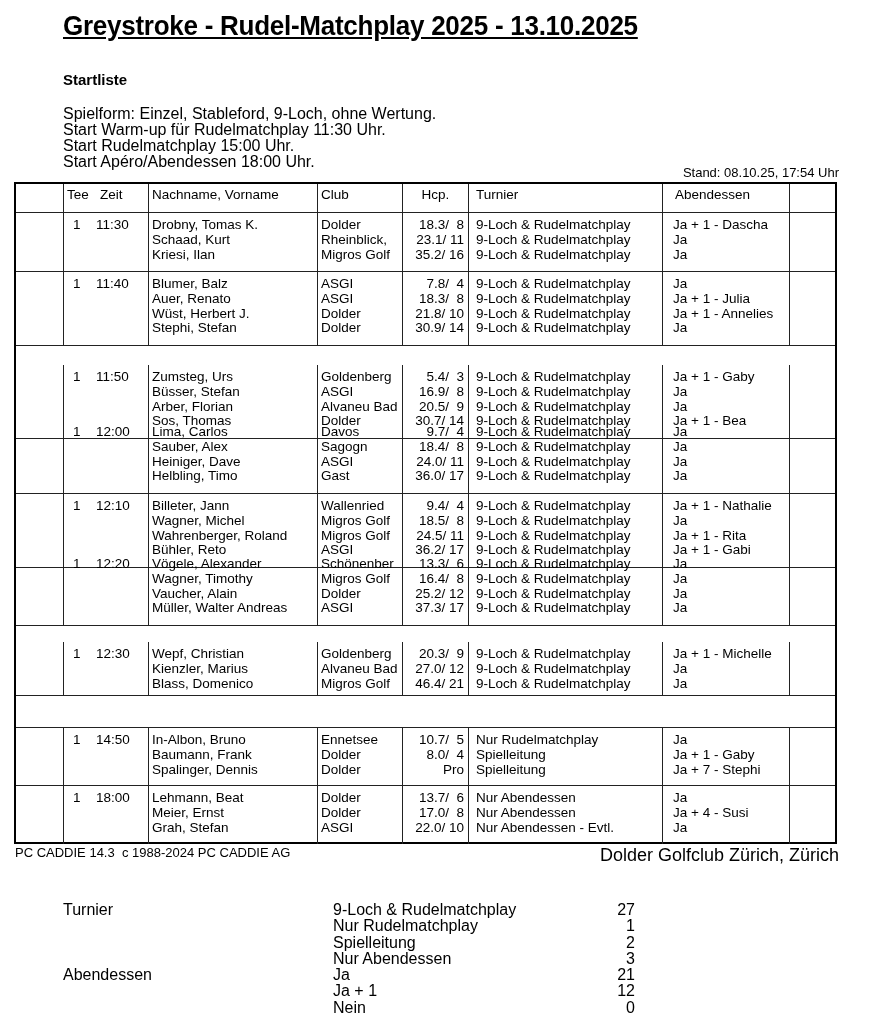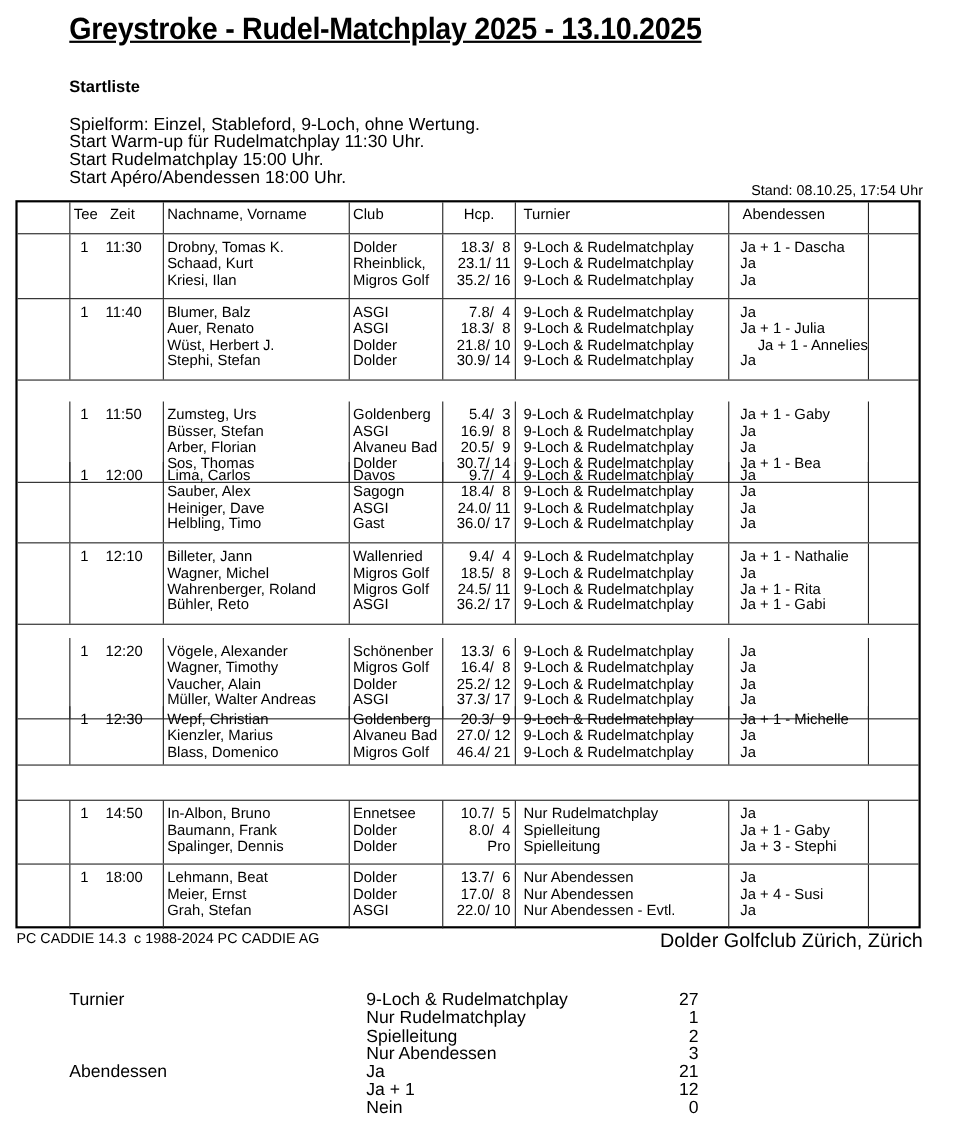--- a/index.html
+++ b/index.html
@@ -140,21 +140,21 @@
       </div>
       <div class="cell c5">
         <span class="line" style="white-space: pre;">9-Loch &amp; Rudelmatchplay</span>
         <span class="line" style="white-space: pre;">9-Loch &amp; Rudelmatchplay</span>
         <span class="line" style="white-space: pre;">9-Loch &amp; Rudelmatchplay</span>
         <span class="line" style="white-space: pre;">9-Loch &amp; Rudelmatchplay</span>
       </div>
       <div class="cell c6">
         <span class="line" style="white-space: pre;">Ja</span>
         <span class="line" style="white-space: pre;">Ja + 1 - Julia</span>
-        <span class="line" style="white-space: pre; text-align: right;">Ja + 1 - Annelies</span>
+        <span class="line" style="white-space: pre;">Ja + 1 - Annelies</span>
         <span class="line" style="white-space: pre;">Ja</span>
       </div>
       <div class="cell c7"></div>
     </div>
     <div class="row" style="top: 162px; height: 74px; margin-top: 19px;">
       <div class="cell c0 first"></div>
       <div class="cell c1"><span class="tee-num">1</span><span>11:50</span></div>
       <div class="cell c2">
         <span class="line" style="white-space: pre;">Zumsteg, Urs</span>
         <span class="line" style="white-space: pre;">Büsser, Stefan</span>
@@ -250,21 +250,21 @@
         <span class="line" style="white-space: pre;">9-Loch &amp; Rudelmatchplay</span>
       </div>
       <div class="cell c6">
         <span class="line" style="white-space: pre;">Ja + 1 - Nathalie</span>
         <span class="line" style="white-space: pre;">Ja</span>
         <span class="line" style="white-space: pre;">Ja + 1 - Rita</span>
         <span class="line" style="white-space: pre;">Ja + 1 - Gabi</span>
       </div>
       <div class="cell c7"></div>
     </div>
-    <div class="row" style="top: 396px; height: 74px;">
+    <div class="row" style="top: 368px; height: 74px;">
       <div class="cell c0 first"></div>
       <div class="cell c1"><span class="tee-num">1</span><span>12:20</span></div>
       <div class="cell c2">
         <span class="line" style="white-space: pre;">Vögele, Alexander</span>
         <span class="line" style="white-space: pre;">Wagner, Timothy</span>
         <span class="line" style="white-space: pre;">Vaucher, Alain</span>
         <span class="line" style="white-space: pre;">Müller, Walter Andreas</span>
       </div>
       <div class="cell c3">
         <span class="line" style="white-space: pre;">Schönenber</span>
@@ -342,21 +342,21 @@
         <span class="line" style="white-space: pre;">Pro</span>
       </div>
       <div class="cell c5">
         <span class="line" style="white-space: pre;">Nur Rudelmatchplay</span>
         <span class="line" style="white-space: pre;">Spielleitung</span>
         <span class="line" style="white-space: pre;">Spielleitung</span>
       </div>
       <div class="cell c6">
         <span class="line" style="white-space: pre;">Ja</span>
         <span class="line" style="white-space: pre;">Ja + 1 - Gaby</span>
-        <span class="line" style="white-space: pre;">Ja + 3 - Stephi</span>
+        <span class="line" style="white-space: pre;">Ja + 7 - Stephi</span>
       </div>
       <div class="cell c7"></div>
     </div>
     <div class="row" style="top: 602px; height: 58px;">
       <div class="cell c0 first"></div>
       <div class="cell c1"><span class="tee-num">1</span><span>18:00</span></div>
       <div class="cell c2">
         <span class="line" style="white-space: pre;">Lehmann, Beat</span>
         <span class="line" style="white-space: pre;">Meier, Ernst</span>
         <span class="line" style="white-space: pre;">Grah, Stefan</span>

